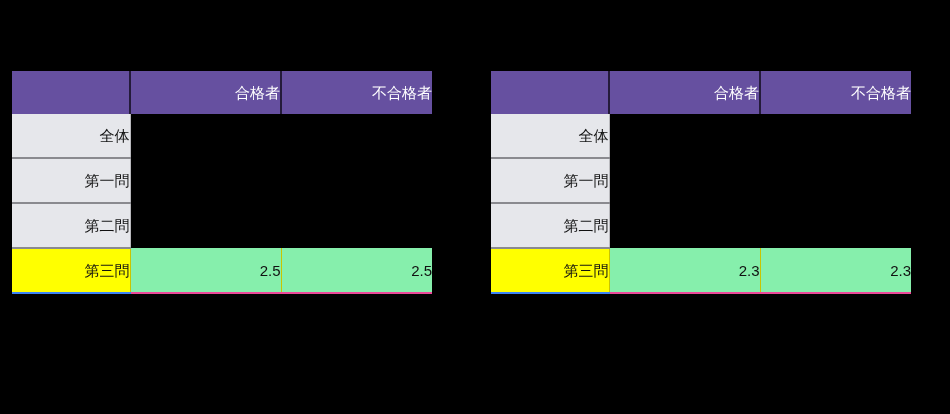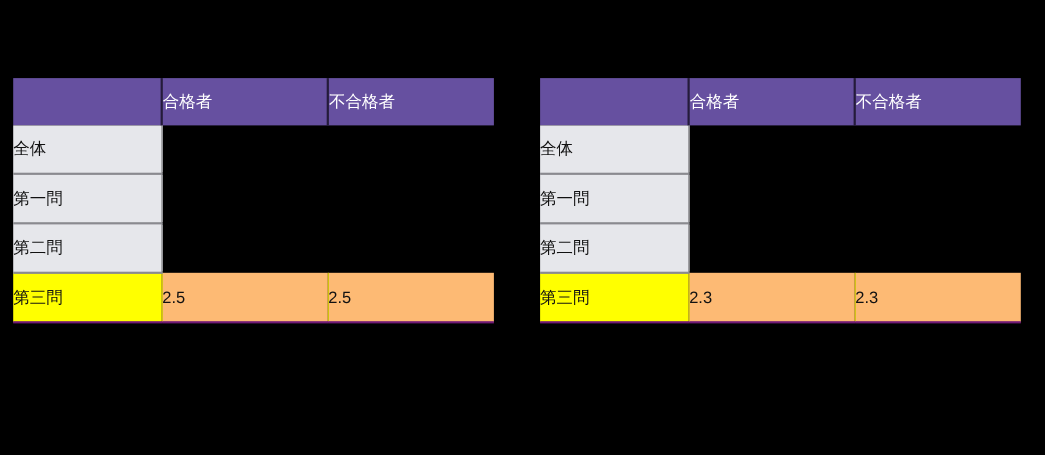--- a/index.html
+++ b/index.html
@@ -36,30 +36,30 @@
     border-spacing: 0;
     table-layout: fixed;
   }
 
   table.score-table td,
   table.score-table th {
     padding: 0;
     margin: 0;
     height: 43px;
     box-sizing: border-box;
-    text-align: left;
+    text-align: right;
     vertical-align: middle;
     font-weight: normal;
     font-size: 15px;
     line-height: 43px;
     white-space: nowrap;
   }
 
   
-  .col-label { width: 135px; }
+  .col-label { width: 118px; }
   .col-val   { width: 151px; }
 
   
   .hdr-cell {
     background: #6650A0;
     color: #ffffff;
     font-size: 15px;
     border-right: 2px solid #241b3a;
   }
   .hdr-cell.hdr-corner {
@@ -83,27 +83,27 @@
   
   .blank-cell {
     background: transparent;
     border: none;
   }
 
   
   .row-highlight .label-cell {
     background: #FFFF00;
     color: #111111;
-    border-bottom: 2px solid #701a75;
+    border-bottom: 2px solid #3b82f6;
     border-right: 1px solid #c9c400;
   }
   .row-highlight .value-cell {
-    background: #fdba74;
+    background: #86efac;
     color: #111111;
-    border-bottom: 2px solid #701a75;
+    border-bottom: 2px solid #ec4899;
     border-right: 1px solid #c9c400;
   }
   .row-highlight .value-cell.val-last {
     border-right: none;
   }
 </style>
 </head>
 <body>
 
 <div class="tables-wrap">

